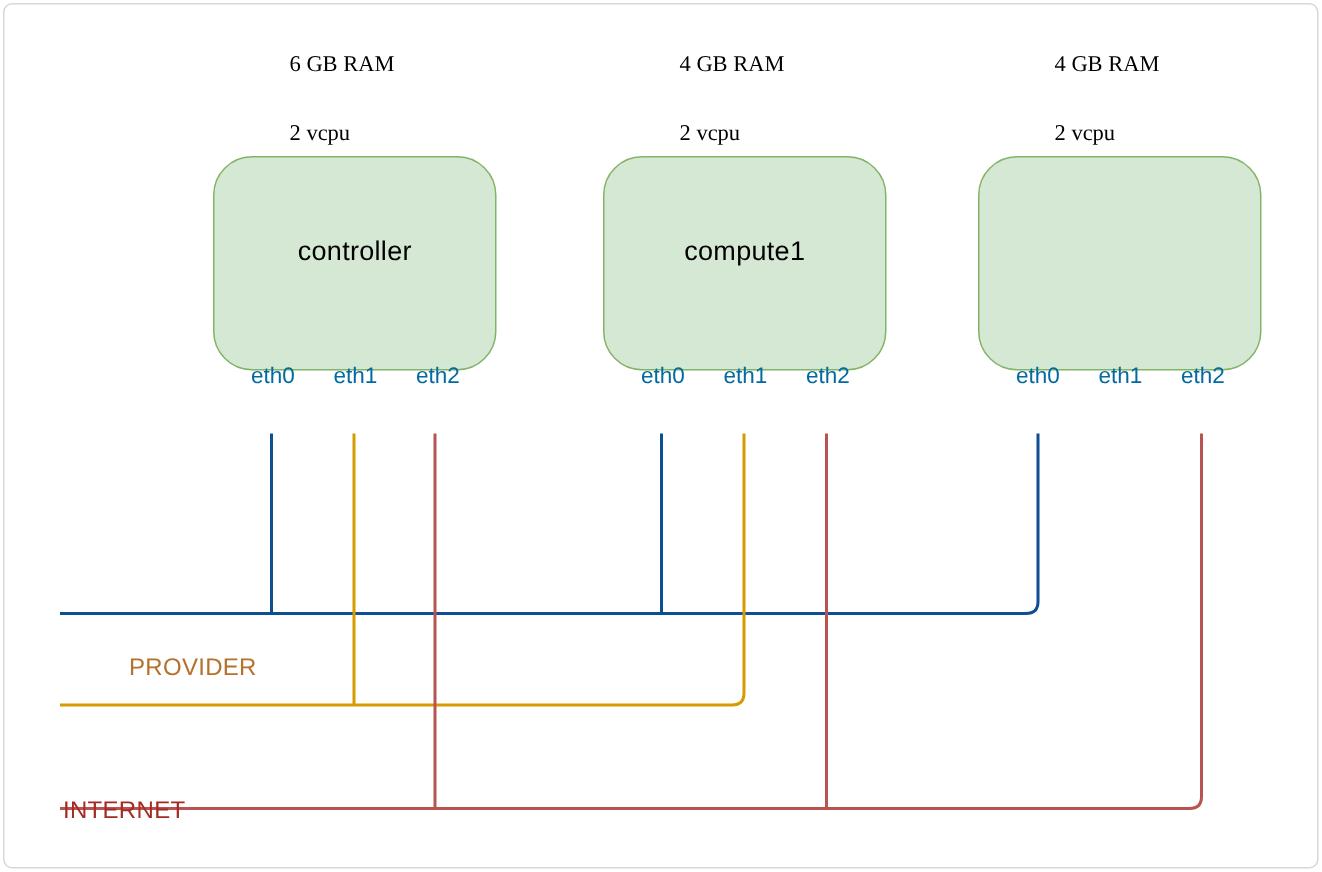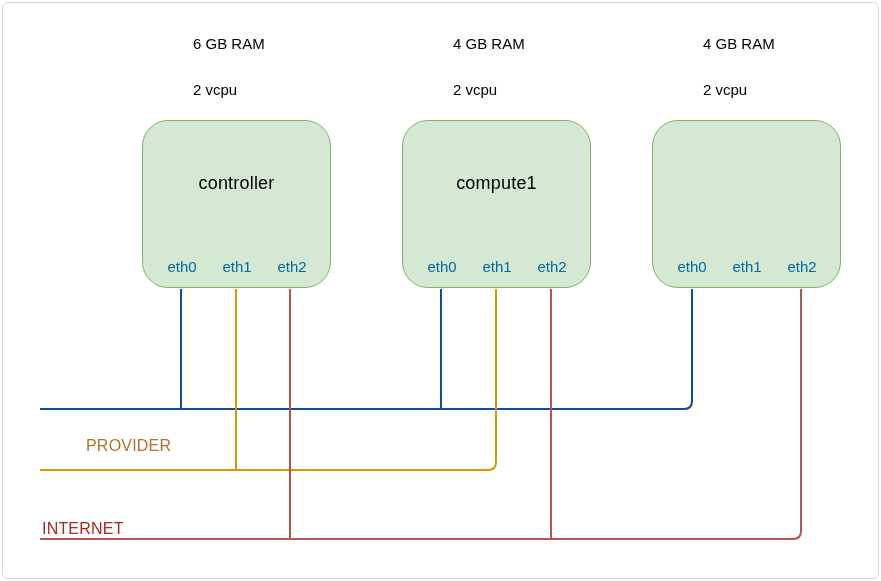--- a/index.html
+++ b/index.html
@@ -5,44 +5,45 @@
   html,body{margin:0;padding:0;background:#fff;}
   #stage{
     position:relative;width:881px;height:581px;background:#ffffff;overflow:hidden;
     font-family:"Liberation Sans",sans-serif;
   }
   .frame{
     position:absolute;inset:2px;border:1px solid #d8d8d8;border-radius:6px;
     pointer-events:none;
   }
   .node{
-    position:absolute;top:120px;width:189px;height:168px;
+    position:absolute;top:104px;width:189px;height:143px;
     background:var(--node-fill,#d5e8d4);
     border:1px solid var(--node-stroke,#82b366);
     border-radius:26px;box-sizing:border-box;
   }
   .node-title{
     position:absolute;top:52px;left:0;width:100%;text-align:center;
     font-size:18px;color:#000;letter-spacing:.2px;
   }
   .port{
     position:absolute;top:137px;width:60px;margin-left:-30px;text-align:center;
     font-size:15px;color:#0369a1;
   }
   .port.p0{left:39px}.port.p1{left:94px}.port.p2{left:149px}
   .specs{
     position:absolute;top:32px;font-size:15px;line-height:23px;color:#000;
     white-space:pre-line;
+    font-family:Liberation Serif, serif;
   }
   .net-label{
     position:absolute;left:42px;font-size:16px;letter-spacing:.2px;
   }
   .net-label-management{top:375px;color:var(--net-management-label,#2e74b5);}
   .net-label-provider{top:437px;color:var(--net-provider-label,#b5722c);margin-left:44px;}
-  .net-label-internet{top:520px;color:var(--net-internet-label,#a52a23);}
+  .net-label-internet{top:532px;color:var(--net-internet-label,#a52a23);}
   svg.wires{position:absolute;left:0;top:0;pointer-events:none;}
   svg.wires path{fill:none;stroke-width:2px;}
   .w-management{stroke:var(--net-management,#0d4f92);}
   .w-provider{stroke:var(--net-provider,#d79b00);}
   .w-internet{stroke:var(--net-internet,#b85450);}
 </style>
 </head>
 <body>
 
 <div id="stage">

